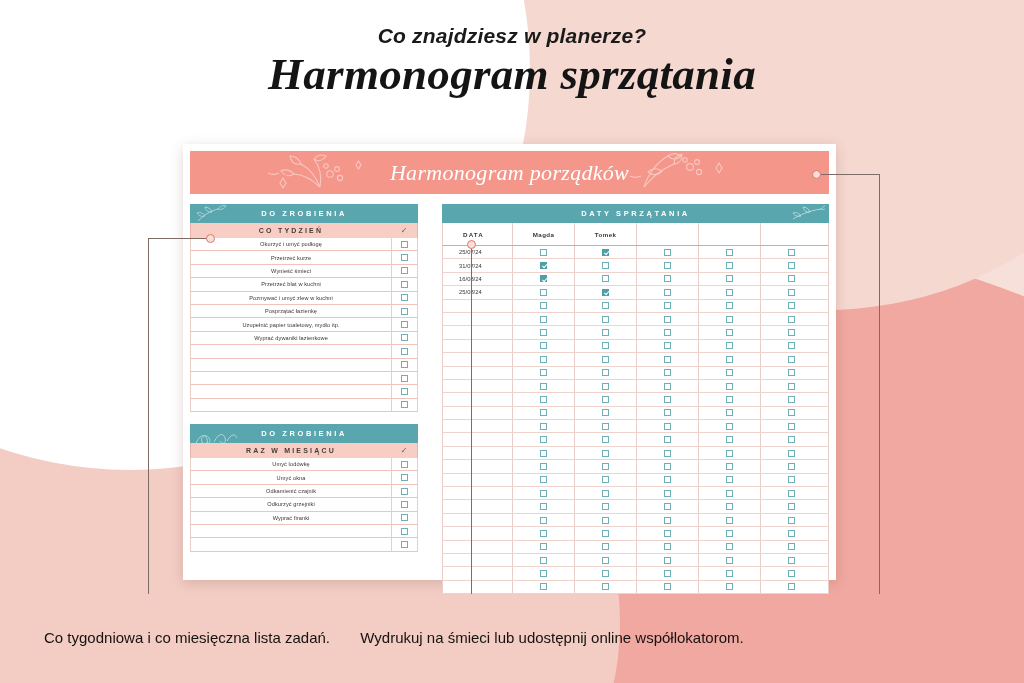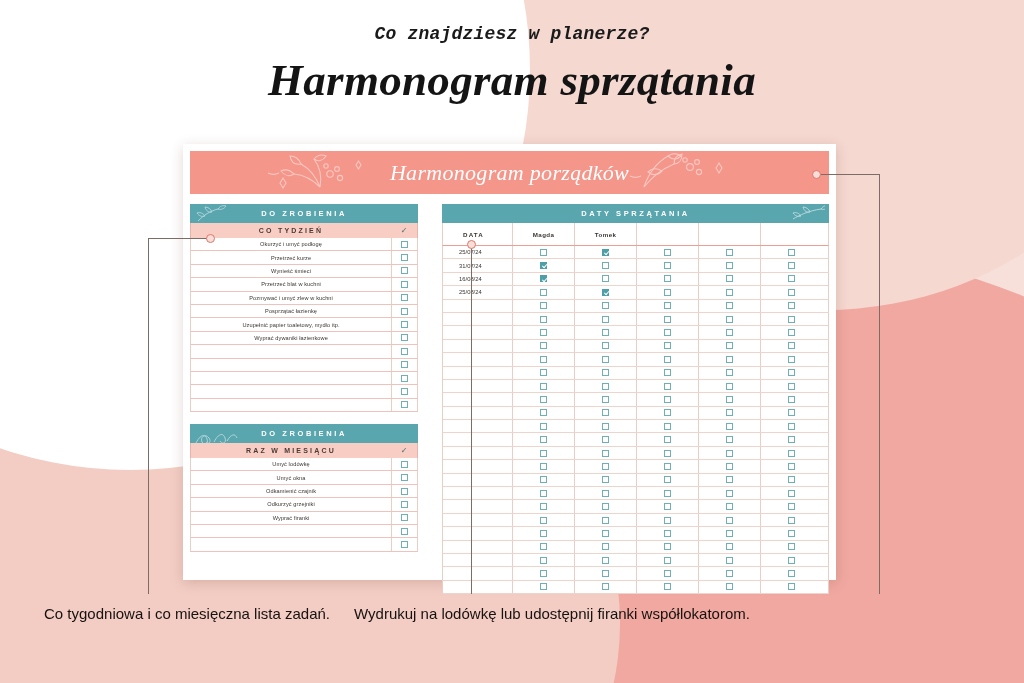--- a/index.html
+++ b/index.html
@@ -56,30 +56,30 @@
     border-radius: 50%;
     background: #f3cdc4;
   }
 
   
   .head-wrap {
     position: absolute; left: 0; top: 24px;
     width: 1024px; text-align: center; z-index: 6;
   }
   .kicker {
-    font-family: Liberation Mono, monospace;
+    font-family: Liberation Sans, sans-serif;
     font-style: italic; font-weight: bold;
-    font-size: 18px; color: #1a1a1a;
+    font-size: 21px; color: #1a1a1a;
     letter-spacing: .2px;
   }
   .headline {
     font-family: "Liberation Serif", serif;
     font-style: italic; font-weight: bold;
     font-size: 45px; color: #141414;
-    margin-top: 10px; letter-spacing: .3px;
+    margin-top: 0; letter-spacing: .3px;
   }
 
   
   .callout { position: absolute; z-index: 9; }
   .cl-line { position: absolute; background: #7d6b66; }
   .cl-h { height: 1px; }
   .cl-v { width: 1px; }
   .cl-dot {
     position: absolute; width: 9px; height: 9px;
     border: 1.5px solid #e2766a; border-radius: 50%;
@@ -209,20 +209,21 @@
 
   
   .captions {
     position: absolute; left: 0; top: 604px; width: 1024px;
     display: flex; z-index: 8;
   }
   .cap {
     text-align: center;
     font-size: 15px; line-height: 1.35;
     color: #16120f;
+    margin-top: 24px;
   }
   .cap-1 { width: 330px; margin-left: 22px; }
   .cap-2 { width: 262px; }
   .cap-3 { width: 400px; }
 </style>
 </head>
 <body>
 
 <div id="stage">
 
@@ -947,16 +948,16 @@
               </div>
             </div>
           </div>
       </div>
 
     </div>
   </div>
 
   <div class="captions">
     <div class="cap cap-1">Co tygodniowa i co miesięczna lista zadań.</div>
-    <div class="cap cap-3">Wydrukuj na lodówkę lub udostępnij firanki współlokatorom.</div>
+    <div class="cap cap-3">Wydrukuj na śmieci lub udostępnij online współlokatorom.</div>
   </div>
 
 </div>
 
 </body></html>

